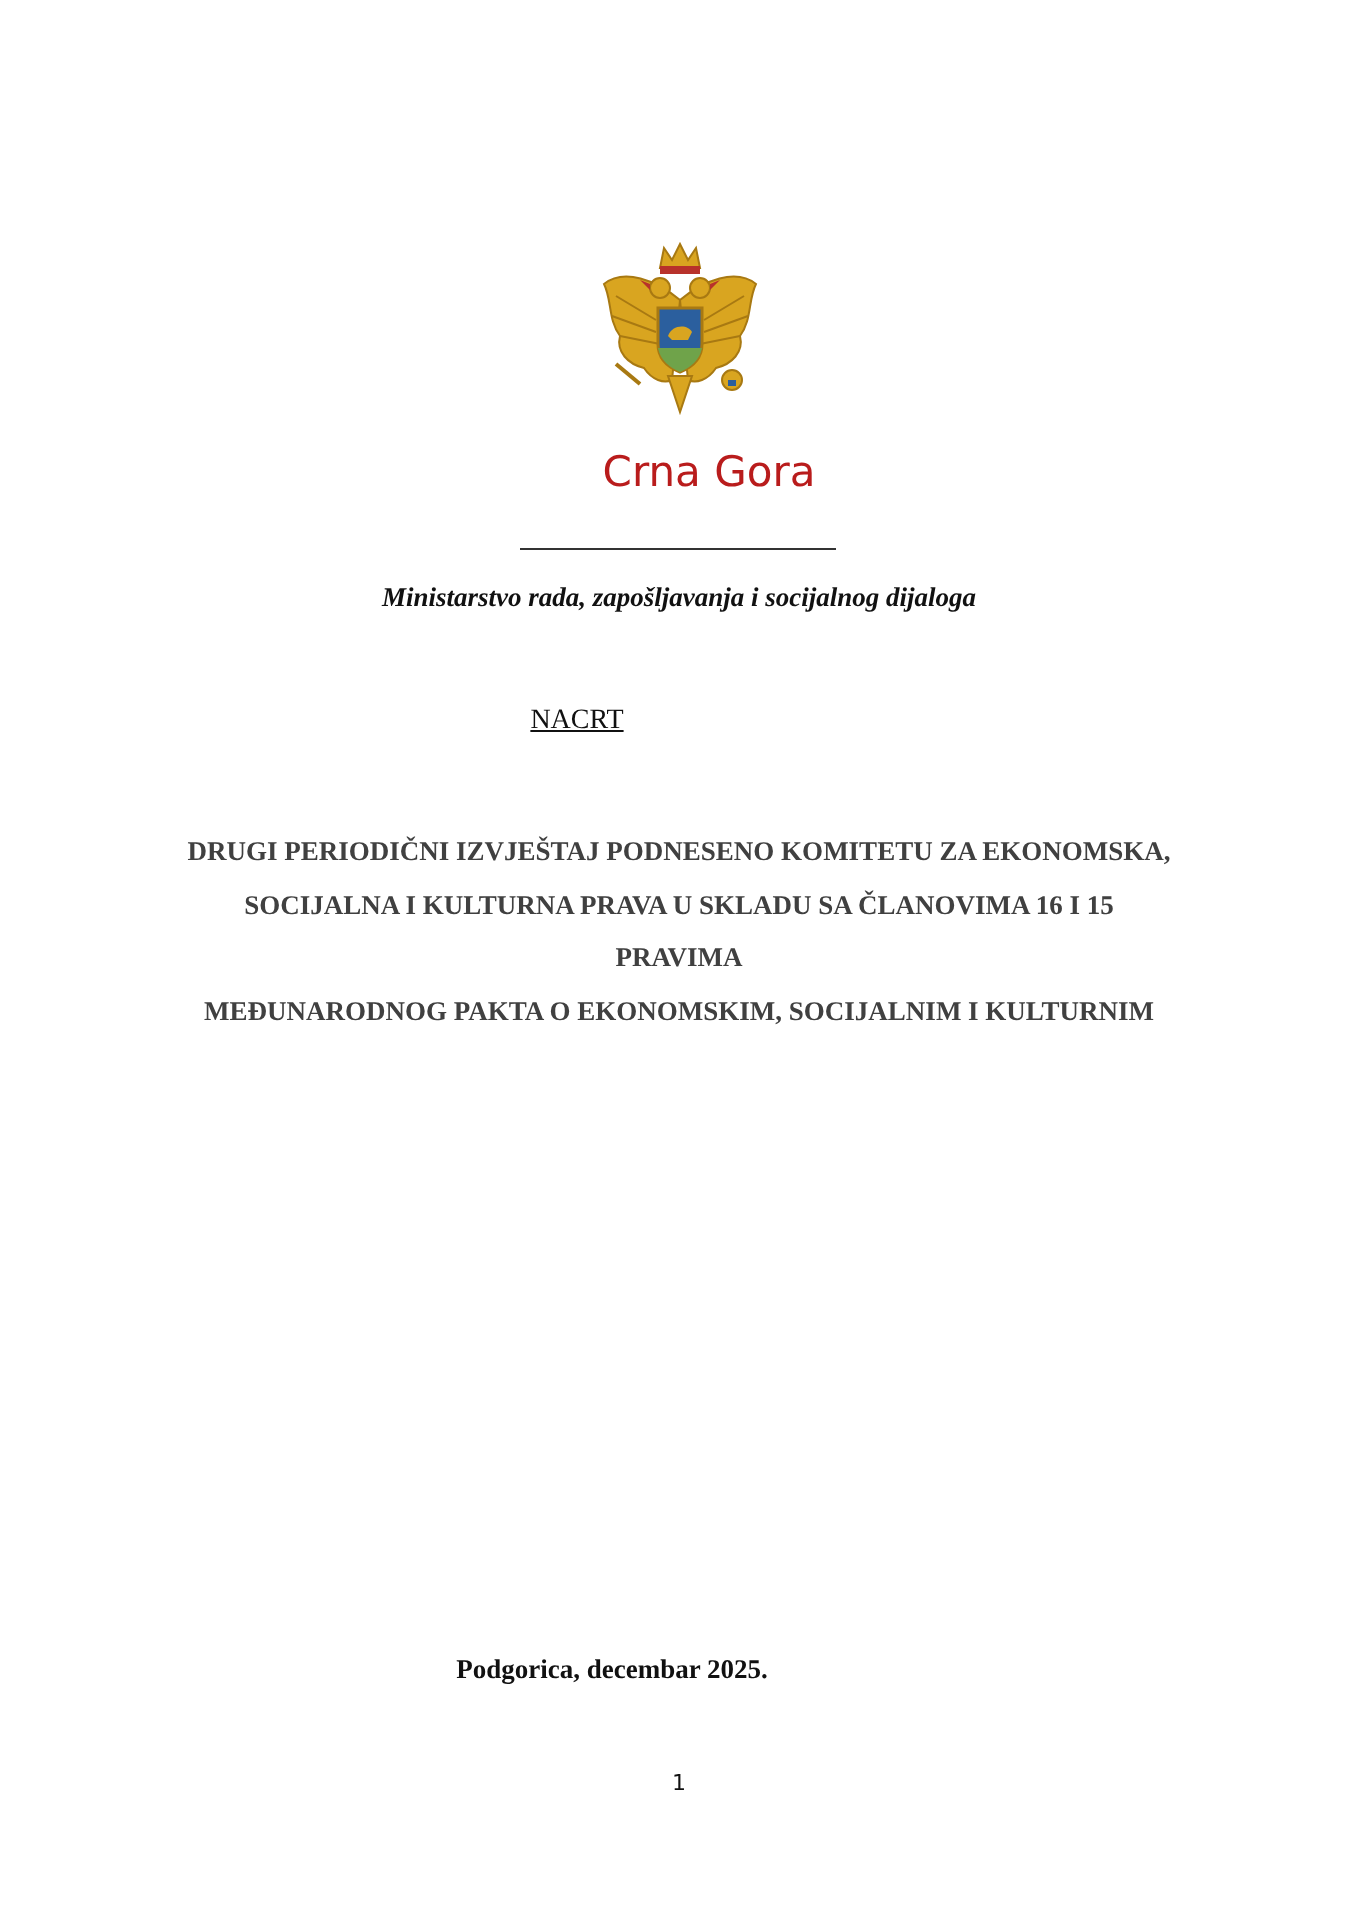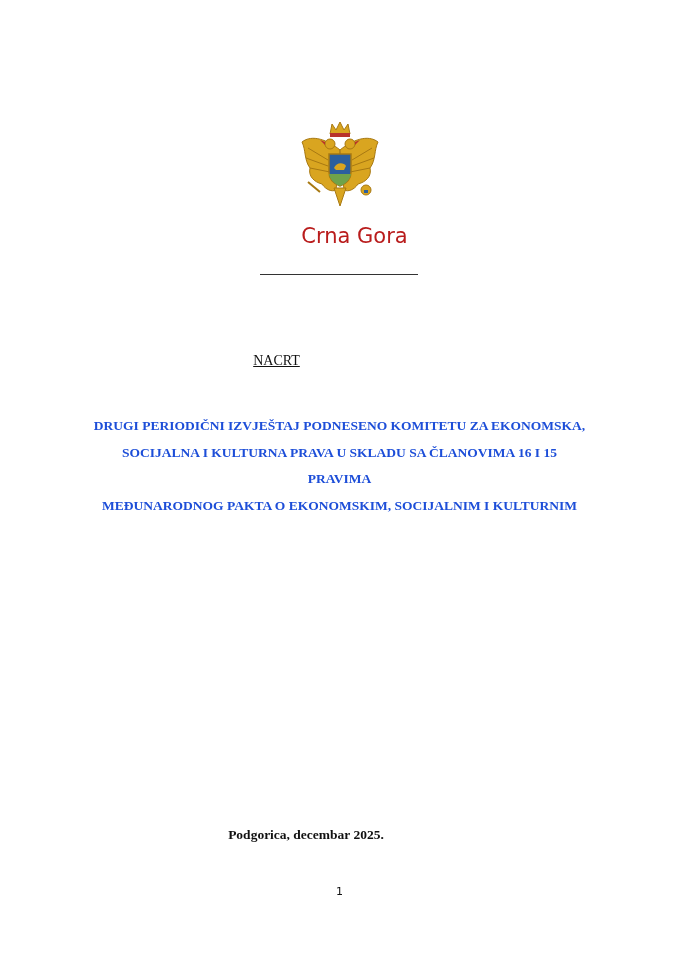--- a/index.html
+++ b/index.html
@@ -4,24 +4,24 @@
 <style>
   html, body { margin: 0; padding: 0; background: #ffffff; }
   body { width: 679px; height: 960px; position: relative; overflow: hidden; }
   .page { position: absolute; left: 0; top: 0; width: 679px; height: 960px; background: #fff; }
   .emblem { position: absolute; left: 298px; top: 120px; width: 84px; height: 92px; }
   .country { position: absolute; left: 0; width: 679px; top: 224px; text-align: center;
     font-family: "DejaVu Sans", sans-serif; font-size: 21px; color: #b91c1c; padding-left: 15px; }
   .rule { position: absolute; left: 260px; top: 274px; width: 158px; height: 0; border-top: 1px solid #333; }
   .ministry { position: absolute; left: 0; width: 679px; top: 291px; text-align: center;
     font-family: "Liberation Serif", serif; font-style: italic; font-weight: bold; font-size: 13.5px; color: #111; }
-  .draft { position: absolute; left: 0; width: 553px; top: 353px; text-align: center;
+  .draft { position: absolute; left: 12px; width: 553px; top: 353px; text-align: center;
     font-family: "Liberation Serif", serif; font-size: 14px; color: #111; text-decoration: underline; }
   .title { position: absolute; left: 70px; width: 539px; top: 413px; text-align: center;
-    font-family: "Liberation Serif", serif; font-weight: bold; font-size: 13.5px; line-height: 26.5px; color: #1d4ed8; }
+    font-family: "Liberation Serif", serif; font-weight: bold; font-size: 13.5px; line-height: 26.5px; color: #404040; }
   .place-date { position: absolute; left: 0; width: 612px; top: 827px; text-align: center;
     font-family: "Liberation Serif", serif; font-weight: bold; font-size: 13.5px; color: #111; }
   .page-num { position: absolute; left: 0; width: 679px; top: 885px; text-align: center;
     font-family: "DejaVu Sans", sans-serif; font-size: 11px; color: #111; }
 </style>
 </head>
 <body>
 
 <div class="page">
 
@@ -47,20 +47,21 @@
 
     <path d="M36 68 L42 86 L48 68 Z" fill="#d9a520" stroke="#a87912" stroke-width="1"></path>
 
     <path d="M10 62 L22 72" stroke="#a87912" stroke-width="2"></path>
     <circle cx="68" cy="70" r="5" fill="#d9a520" stroke="#a87912" stroke-width="1"></circle>
     <rect x="66" y="70" width="4" height="3" fill="#2b5f9e"></rect>
   </svg>
 
   <div class="country">Crna Gora</div>
   <div class="rule"></div>
+  <div class="ministry">Ministarstvo rada, zapošljavanja i socijalnog dijaloga</div>
   <div class="draft">NACRT</div>
 
   <div class="title">
     <div>DRUGI PERIODIČNI IZVJEŠTAJ PODNESENO KOMITETU ZA EKONOMSKA,</div>
     <div>SOCIJALNA I KULTURNA PRAVA U SKLADU SA ČLANOVIMA 16 I 15</div>
     <div>PRAVIMA</div>
     <div>MEĐUNARODNOG PAKTA O EKONOMSKIM, SOCIJALNIM I KULTURNIM</div>
   </div>
 
   <div class="place-date">Podgorica, decembar 2025.</div>

